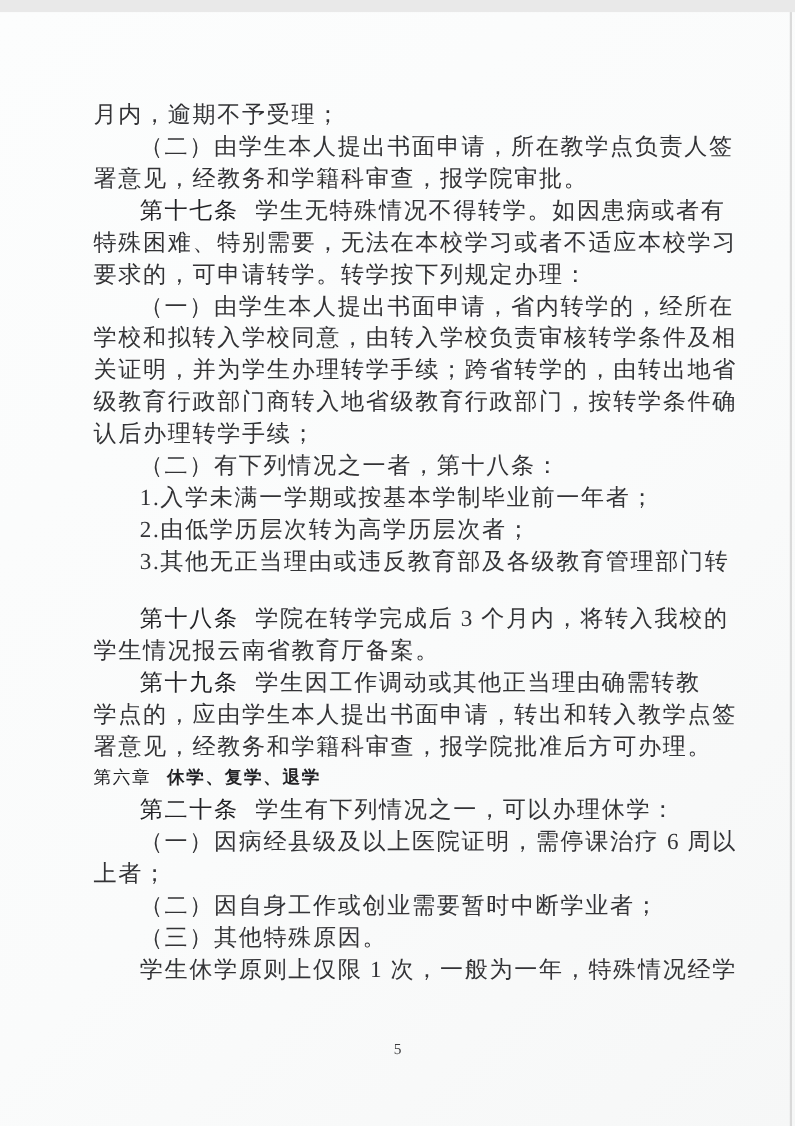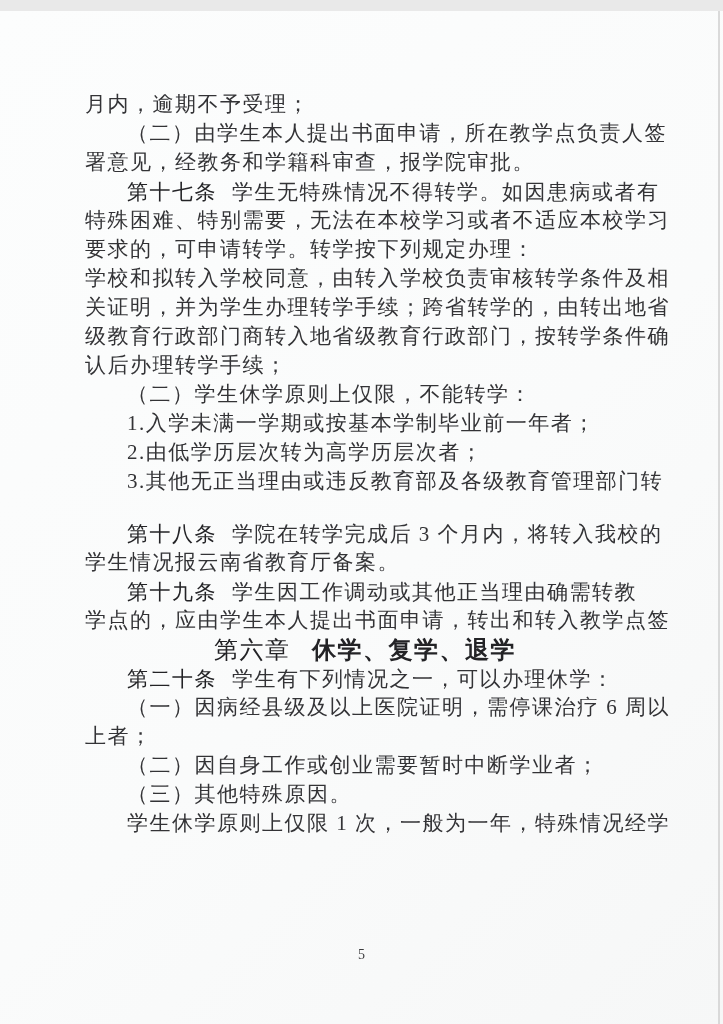--- a/index.html
+++ b/index.html
@@ -25,24 +25,24 @@
     font-size:21px;
   }
   .line{
     height:29px;line-height:29px;
     white-space:nowrap;
     letter-spacing:1.5px;
   }
   .line.ind{text-indent:42px;}
   .line.gap{margin-top:23px;text-align:right;}
   .line.center{
-    text-align:center;
+    text-align:left;
     text-indent:0;
     font-weight:bold;
-    font-size:24px;
+    font-size:16px;
     color:var(--ink-bold);
     font-family:"Liberation Sans","DejaVu Sans",sans-serif;
   }
   .art{
     font-weight:normal;
     color:var(--ink-bold);
     font-family:"Liberation Sans","DejaVu Sans",sans-serif;
     margin-right:0.72em;
   }
   .line.center .art{margin-right:0.9em;}
@@ -73,32 +73,34 @@
 <body>
 
 <div class="scan">
   <div class="textblock">
       <div class="line"><span>月内，逾期不予受理；</span></div>
       <div class="line ind"><span>（二）由学生本人提出书面申请，所在教学点负责人签</span></div>
       <div class="line"><span>署意见，经教务和学籍科审查，报学院审批。</span></div>
       <div class="line ind"><span class="art">第十七条</span><span>学生无特殊情况不得转学。如因患病或者有</span></div>
       <div class="line"><span>特殊困难、特别需要，无法在本校学习或者不适应本校学习</span></div>
       <div class="line"><span>要求的，可申请转学。转学按下列规定办理：</span></div>
+      <div class="line ind"><span>（一）由学生本人提出书面申请，省内转学的，经所在</span></div>
       <div class="line"><span>学校和拟转入学校同意，由转入学校负责审核转学条件及相</span></div>
       <div class="line"><span>关证明，并为学生办理转学手续；跨省转学的，由转出地省</span></div>
       <div class="line"><span>级教育行政部门商转入地省级教育行政部门，按转学条件确</span></div>
       <div class="line"><span>认后办理转学手续；</span></div>
-      <div class="line ind"><span>（二）学生休学原则上仅限，不能转学：</span></div>
+      <div class="line ind"><span>（二）有下列情况之一者，第十八条：</span></div>
       <div class="line ind"><span>1.入学未满一学期或按基本学制毕业前一年者；</span></div>
       <div class="line ind"><span>2.由低学历层次转为高学历层次者；</span></div>
       <div class="line ind"><span>3.其他无正当理由或违反教育部及各级教育管理部门转</span></div>
       <div class="line ind gap"><span class="art">第十八条</span><span>学院在转学完成后 3 个月内，将转入我校的</span></div>
       <div class="line"><span>学生情况报云南省教育厅备案。</span></div>
       <div class="line ind"><span class="art">第十九条</span><span>学生因工作调动或其他正当理由确需转教</span></div>
       <div class="line"><span>学点的，应由学生本人提出书面申请，转出和转入教学点签</span></div>
+      <div class="line"><span>署意见，经教务和学籍科审查，报学院批准后方可办理。</span></div>
       <div class="line center"><span class="art">第六章</span><span>休学、复学、退学</span></div>
       <div class="line ind"><span class="art">第二十条</span><span>学生有下列情况之一，可以办理休学：</span></div>
       <div class="line ind"><span>（一）因病经县级及以上医院证明，需停课治疗 6 周以</span></div>
       <div class="line"><span>上者；</span></div>
       <div class="line ind"><span>（二）因自身工作或创业需要暂时中断学业者；</span></div>
       <div class="line ind"><span>（三）其他特殊原因。</span></div>
       <div class="line ind"><span>学生休学原则上仅限 1 次，一般为一年，特殊情况经学</span></div>
     </div>
   <div class="pagenum">5</div>
   <div class="page-edge-right"></div>

